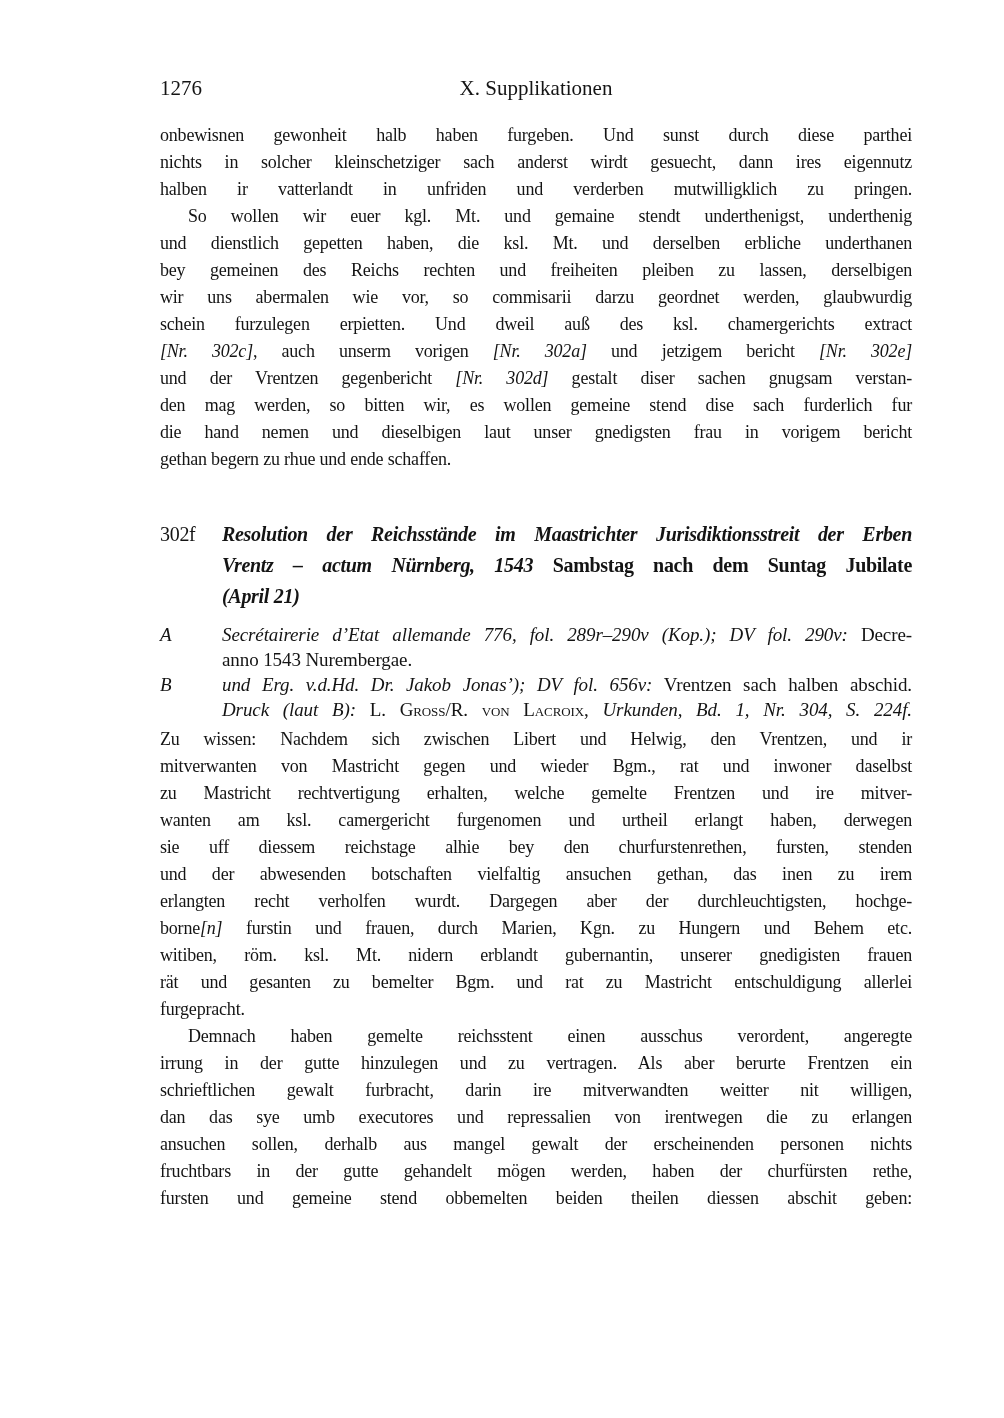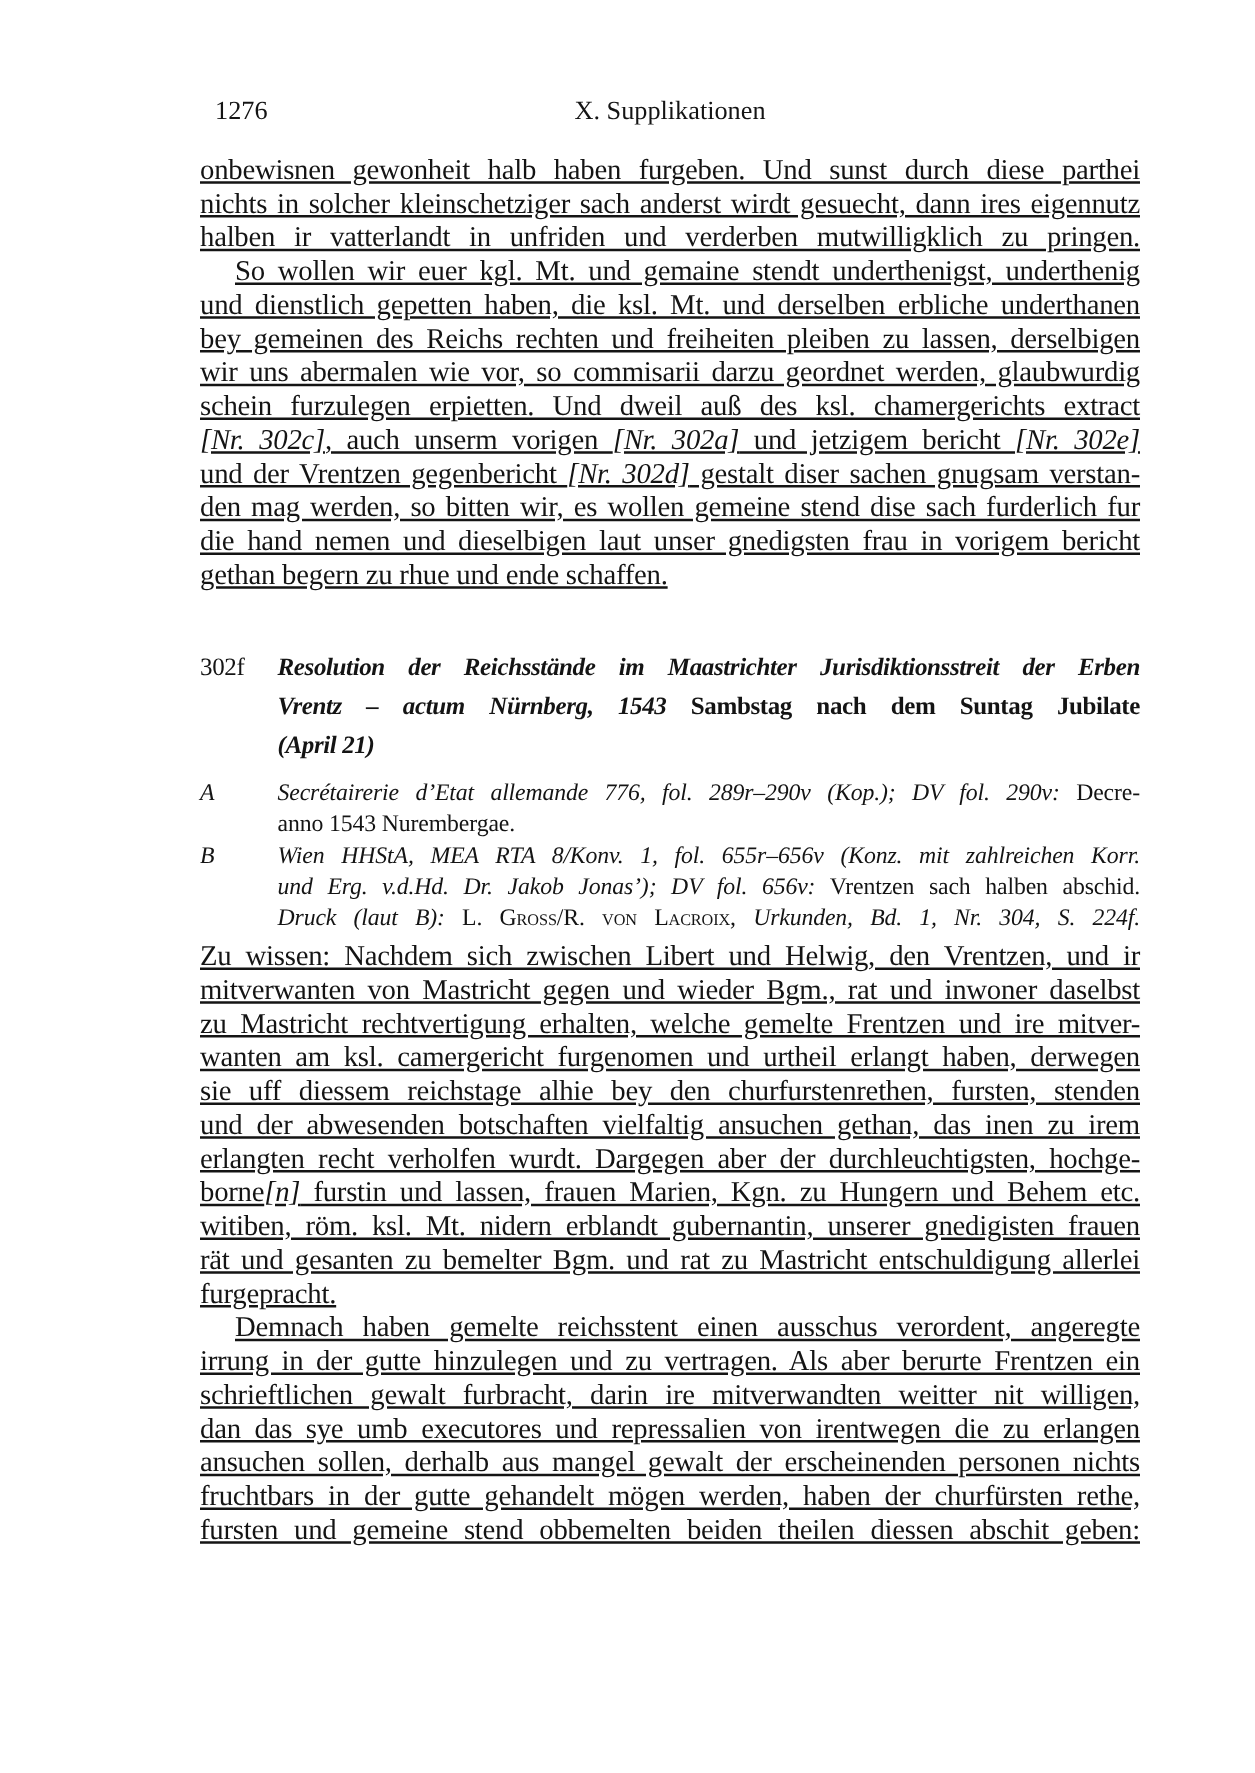--- a/index.html
+++ b/index.html
@@ -12,33 +12,32 @@
   }
   .page { position: relative; width: 1004px; height: 1418px; }
 
   .running-header {
     position: relative;
     margin: 76px 0 0 160px;
     width: 752px;
     font-size: 21px;
     line-height: 24px;
   }
-  .running-header .pagenum { position: absolute; left: 12px; top: 0; text-align: center; }
+  .running-header .pagenum { position: absolute; left: 0; top: 0; text-align: center; }
   .running-header .runhead { text-align: center; }
 
   .content { margin: 22px 0 0 160px; width: 752px; }
 
   .block { position: relative; }
 
   
   .para {
-    font-size: 23px;
+    font-size: 18px;
     line-height: 27px;
     letter-spacing: -0.2px;
-    text-decoration: underline;
   }
   .para.indent .line:first-child { text-indent: 28px; }
 
   
   .line { text-align: justify; text-align-last: justify; white-space: normal; }
   .line.nj { text-align-last: left; }
 
   
   .heading {
     margin-top: 46px;
@@ -103,33 +102,32 @@
         <div class="line"><span class="i">Vrentz – actum Nürnberg, 1543</span><span> Sambstag nach dem Suntag Jubilate</span></div>
         <div class="line nj"><span class="i">(April 21)</span></div>
       </div>
       <div class="block entry entry-a">
         <span class="label">A</span>
         <div class="line"><span class="i">Secrétairerie d’Etat allemande 776, fol. 289r–290v (Kop.); DV fol. 290v:</span><span> Decre-</span></div>
         <div class="line nj"><span>anno 1543 Nurembergae.</span></div>
       </div>
       <div class="block entry">
         <span class="label">B</span>
-        <div class="line"><span class="i">Wien HHStA, MEA RTA 8/Konv. 1, fol. 655r–656v (Konz. mit zahlreichen Korr.</span></div>
         <div class="line"><span class="i">und Erg. v.d.Hd. Dr. Jakob Jonas’); DV fol. 656v:</span><span> Vrentzen sach halben abschid.</span></div>
         <div class="line"><span class="i">Druck (laut B):</span><span> L. </span><span class="sc">Groß</span><span>/R. </span><span class="sc">von Lacroix</span><span>, </span><span class="i">Urkunden, Bd. 1, Nr. 304, S. 224f.</span></div>
       </div>
       <div class="block para body-after-apparatus">
         <div class="line"><span>Zu wissen: Nachdem sich zwischen Libert und Helwig, den Vrentzen, und ir</span></div>
         <div class="line"><span>mitverwanten von Mastricht gegen und wieder Bgm., rat und inwoner daselbst</span></div>
         <div class="line"><span>zu Mastricht rechtvertigung erhalten, welche gemelte Frentzen und ire mitver-</span></div>
         <div class="line"><span>wanten am ksl. camergericht furgenomen und urtheil erlangt haben, derwegen</span></div>
         <div class="line"><span>sie uff diessem reichstage alhie bey den churfurstenrethen, fursten, stenden</span></div>
         <div class="line"><span>und der abwesenden botschaften vielfaltig ansuchen gethan, das inen zu irem</span></div>
         <div class="line"><span>erlangten recht verholfen wurdt. Dargegen aber der durchleuchtigsten, hochge-</span></div>
-        <div class="line"><span>borne</span><span class="i">[n]</span><span> furstin und lassen, frauen Marien, Kgn. zu Hungern und Behem etc.</span></div>
+        <div class="line"><span>borne</span><span class="i">[n]</span><span> furstin und frauen, durch Marien, Kgn. zu Hungern und Behem etc.</span></div>
         <div class="line"><span>witiben, röm. ksl. Mt. nidern erblandt gubernantin, unserer gnedigisten frauen</span></div>
         <div class="line"><span>rät und gesanten zu bemelter Bgm. und rat zu Mastricht entschuldigung allerlei</span></div>
         <div class="line nj"><span>furgepracht.</span></div>
       </div>
       <div class="block para indent">
         <div class="line"><span>Demnach haben gemelte reichsstent einen ausschus verordent, angeregte</span></div>
         <div class="line"><span>irrung in der gutte hinzulegen und zu vertragen. Als aber berurte Frentzen ein</span></div>
         <div class="line"><span>schrieftlichen gewalt furbracht, darin ire mitverwandten weitter nit willigen,</span></div>
         <div class="line"><span>dan das sye umb executores und repressalien von irentwegen die zu erlangen</span></div>
         <div class="line"><span>ansuchen sollen, derhalb aus mangel gewalt der erscheinenden personen nichts</span></div>

